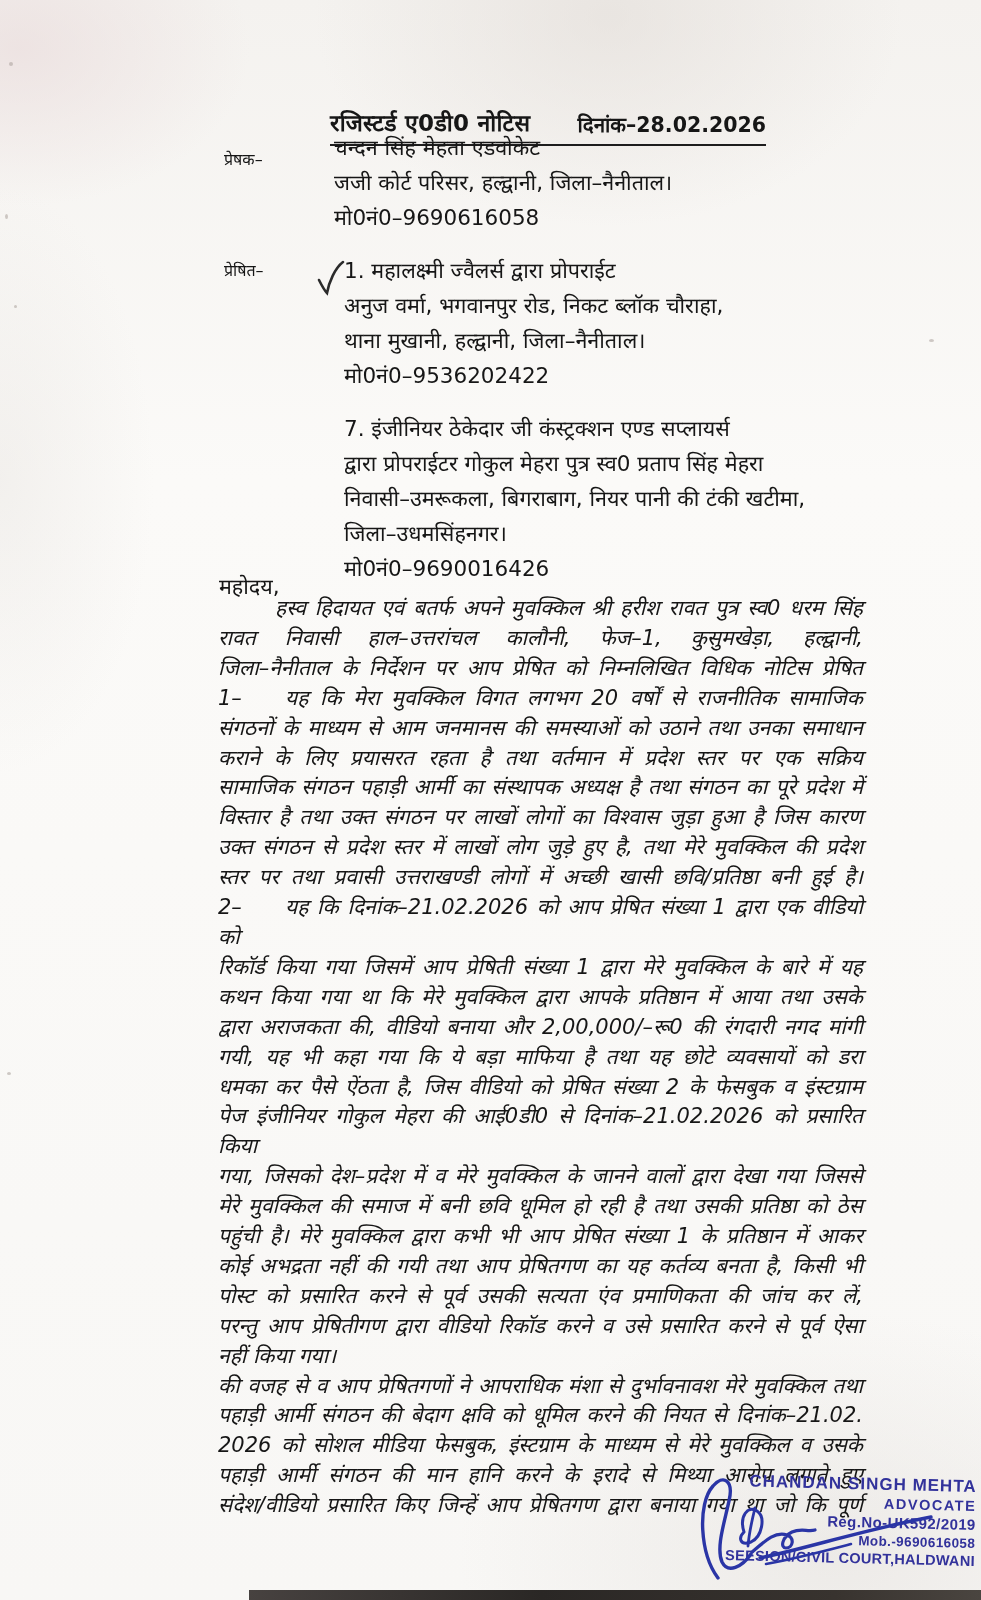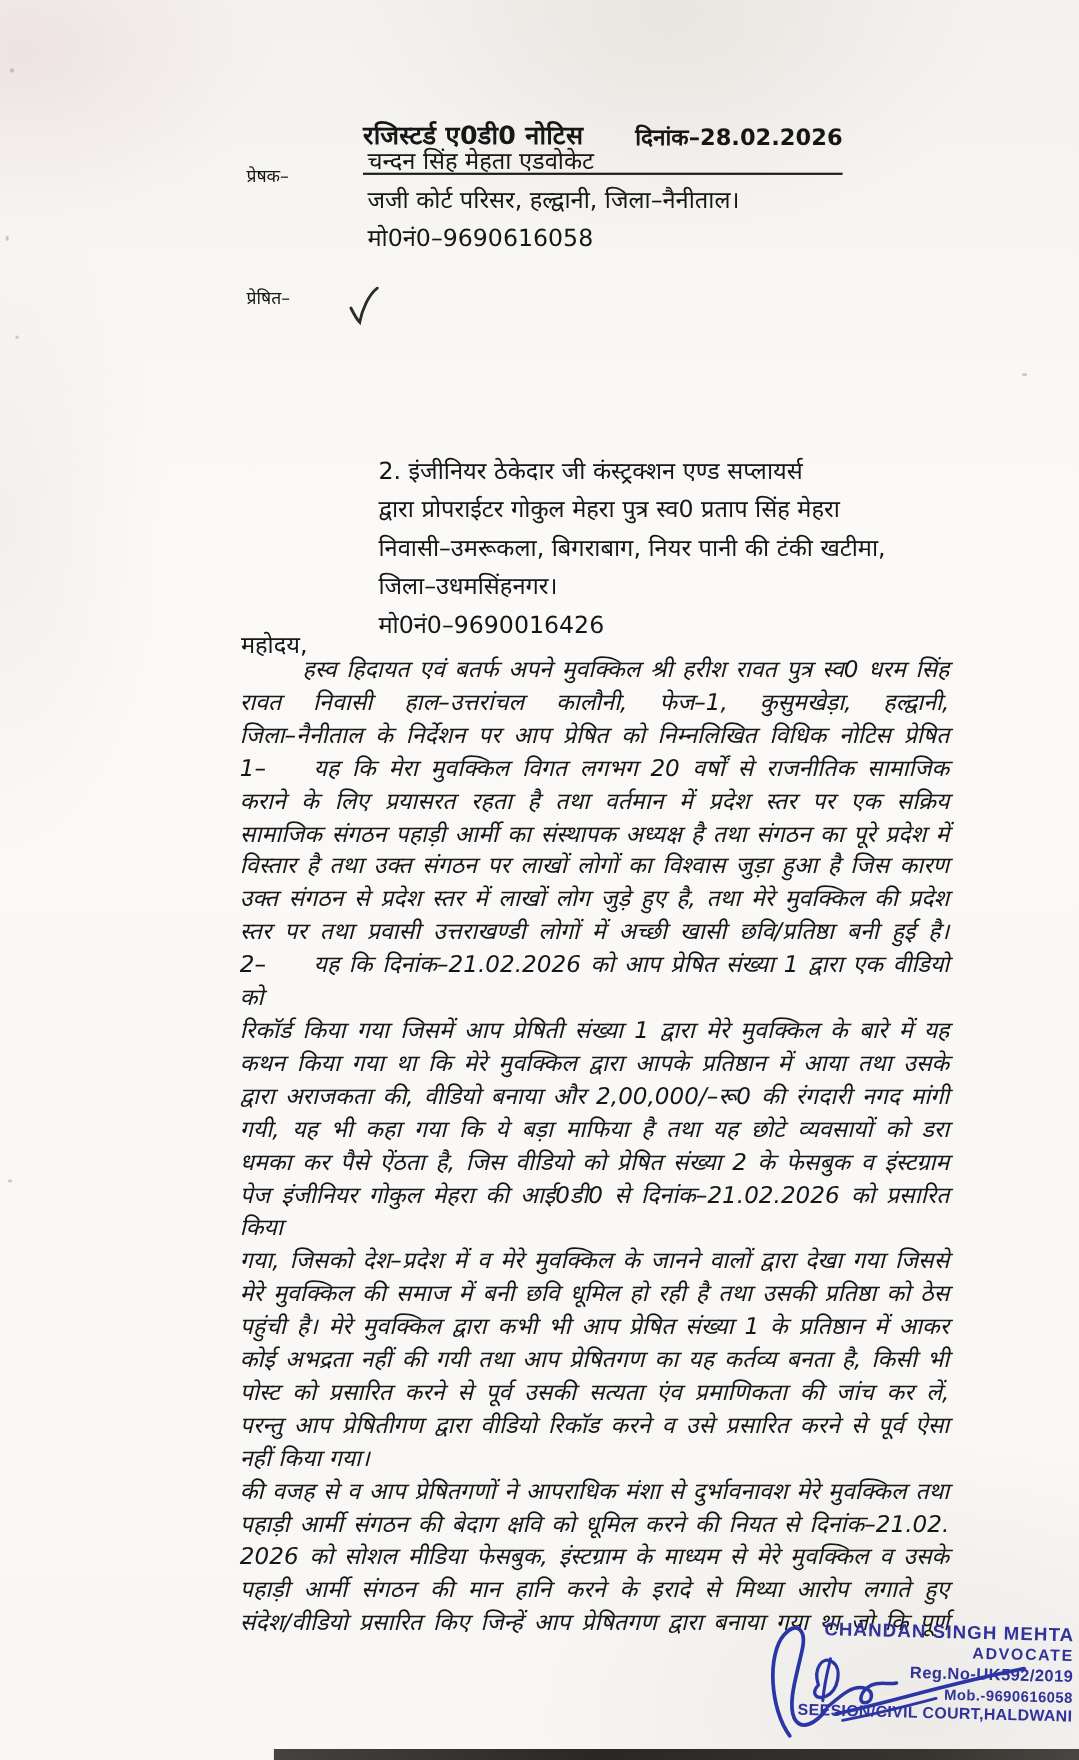--- a/index.html
+++ b/index.html
@@ -12,21 +12,21 @@
       radial-gradient(320px 220px at 2% 3%, rgba(233,219,219,.65), transparent 72%),
       radial-gradient(220px 420px at 0% 30%, rgba(228,224,220,.38), transparent 70%),
       radial-gradient(500px 320px at 85% 97%, rgba(223,219,215,.45), transparent 75%),
       linear-gradient(180deg,#f4f2ef,#fbfaf8 30%,#f8f7f5);
   }
   .speck{position:absolute;border-radius:50%;background:#a9a19a;opacity:.55;}
 
   .header{
     position:absolute; left:330px; top:106px; width:436px;
     display:flex; justify-content:space-between; align-items:flex-end;
-    border-bottom:2.5px solid #1d1d1d; padding-bottom:19px;
+    border-bottom:2.5px solid #1d1d1d; padding-bottom:6px;
   }
   .title{font-size:23px; font-weight:bold; letter-spacing:.3px;}
   .date{font-size:20.5px; font-weight:bold; white-space:nowrap;}
 
   .label{position:absolute; left:224px; font-size:16px;}
   .sender-label{top:148px;}
   .recipient-label{top:259px;}
 
   .block{position:absolute; font-size:21.5px; line-height:35px; white-space:nowrap;}
   .sender-block{left:334px; top:130px;}
@@ -86,38 +86,45 @@
       <div class="line">जजी कोर्ट परिसर, हल्द्वानी, जिला–नैनीताल।</div>
       <div class="line short">मो0नं0–9690616058</div>
     </div>
 
   <div class="label recipient-label">प्रेषित–</div>
 
   <svg class="checkmark" width="30" height="36" viewBox="0 0 30 36">
     <path d="M3,20 C6,26 9,31 11,33 C13,22 19,8 27,2" fill="none" stroke="#2b2b2b" stroke-width="2.6" stroke-linecap="round"></path>
   </svg>
 
+  <div class="block r1">
+      <div class="line">1. महालक्ष्मी ज्वैलर्स द्वारा प्रोपराईट</div>
+      <div class="line">अनुज वर्मा, भगवानपुर रोड, निकट ब्लॉक चौराहा,</div>
+      <div class="line">थाना मुखानी, हल्द्वानी, जिला–नैनीताल।</div>
+      <div class="line short">मो0नं0–9536202422</div>
+    </div>
   <div class="block r2">
-      <div class="line">2. इंजीनियर ठेकेदार जी कंस्ट्रक्शन एण्ड सप्लायर्स</div>
+      <div class="line">7. इंजीनियर ठेकेदार जी कंस्ट्रक्शन एण्ड सप्लायर्स</div>
       <div class="line">द्वारा प्रोपराईटर गोकुल मेहरा पुत्र स्व0 प्रताप सिंह मेहरा</div>
       <div class="line">निवासी–उमरूकला, बिगराबाग, नियर पानी की टंकी खटीमा,</div>
       <div class="line short">जिला–उधमसिंहनगर।</div>
       <div class="line short">मो0नं0–9690016426</div>
     </div>
 
   <div class="salutation">महोदय,</div>
 
   <div class="body">
     <div class="intro">
         <div class="line findent">हस्व हिदायत एवं बतर्फ अपने मुवक्किल श्री हरीश रावत पुत्र स्व0 धरम सिंह</div>
         <div class="line">रावत निवासी हाल–उत्तरांचल कालौनी, फेज–1, कुसुमखेड़ा, हल्द्वानी,</div>
         <div class="line">जिला–नैनीताल के निर्देशन पर आप प्रेषित को निम्नलिखित विधिक नोटिस प्रेषित</div>
       </div>
     <div class="para">
         <div class="line"><span class="pnum">1–</span>यह कि मेरा मुवक्किल विगत लगभग 20 वर्षों से राजनीतिक सामाजिक</div>
+        <div class="line">संगठनों के माध्यम से आम जनमानस की समस्याओं को उठाने तथा उनका समाधान</div>
         <div class="line">कराने के लिए प्रयासरत रहता है तथा वर्तमान में प्रदेश स्तर पर एक सक्रिय</div>
         <div class="line">सामाजिक संगठन पहाड़ी आर्मी का संस्थापक अध्यक्ष है तथा संगठन का पूरे प्रदेश में</div>
         <div class="line">विस्तार है तथा उक्त संगठन पर लाखों लोगों का विश्वास जुड़ा हुआ है जिस कारण</div>
         <div class="line">उक्त संगठन से प्रदेश स्तर में लाखों लोग जुड़े हुए है, तथा मेरे मुवक्किल की प्रदेश</div>
         <div class="line">स्तर पर तथा प्रवासी उत्तराखण्डी लोगों में अच्छी खासी छवि/प्रतिष्ठा बनी हुई है।</div>
       </div>
     <div class="para">
         <div class="line"><span class="pnum">2–</span>यह कि दिनांक–21.02.2026 को आप प्रेषित संख्या 1 द्वारा एक वीडियो को</div>
         <div class="line">रिकॉर्ड किया गया जिसमें आप प्रेषिती संख्या 1 द्वारा मेरे मुवक्किल के बारे में यह</div>
         <div class="line">कथन किया गया था कि मेरे मुवक्किल द्वारा आपके प्रतिष्ठान में आया तथा उसके</div>

